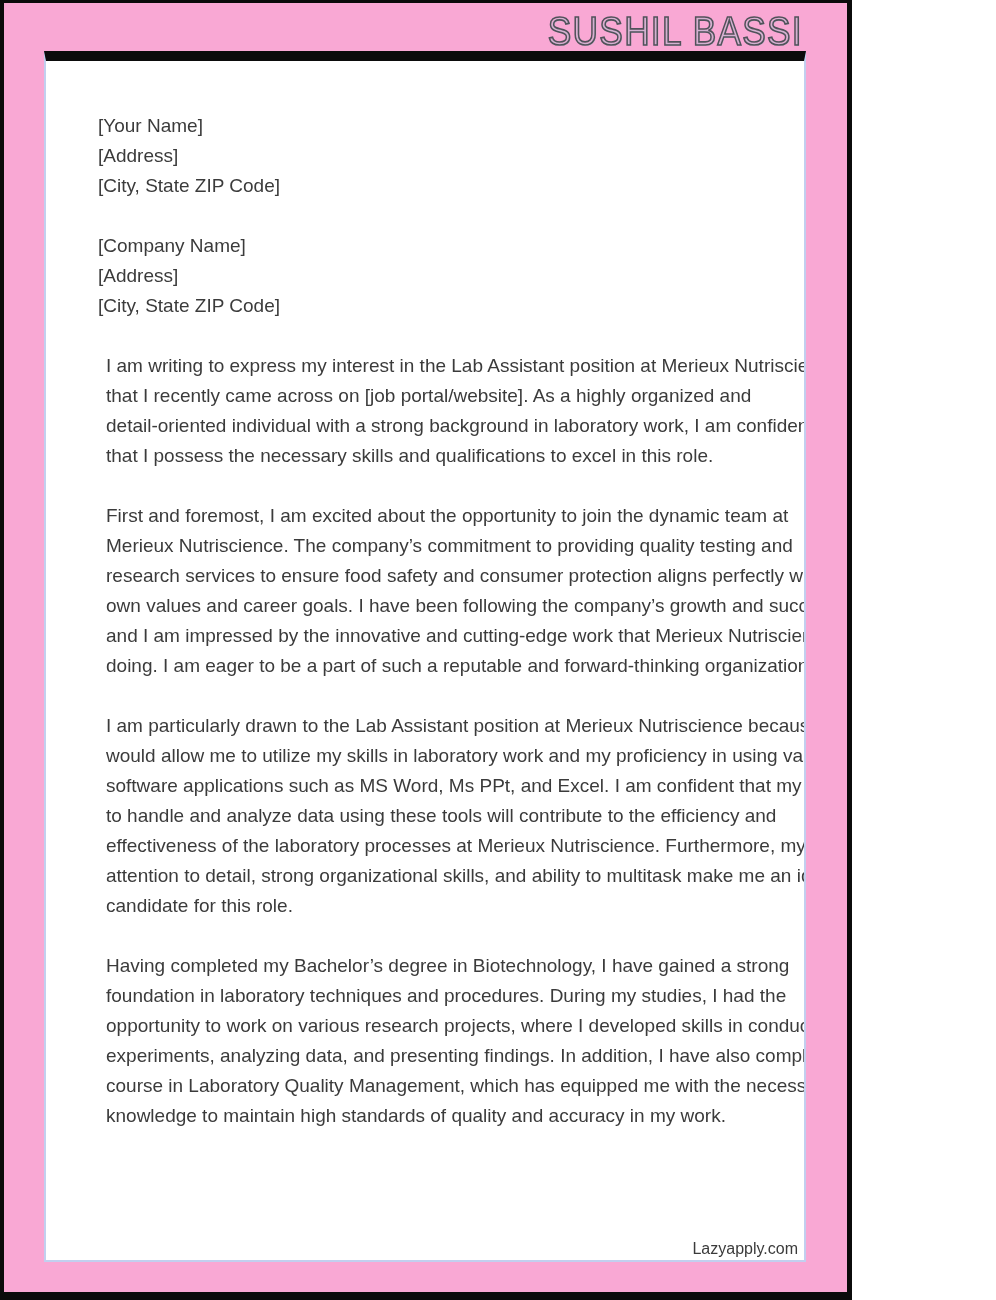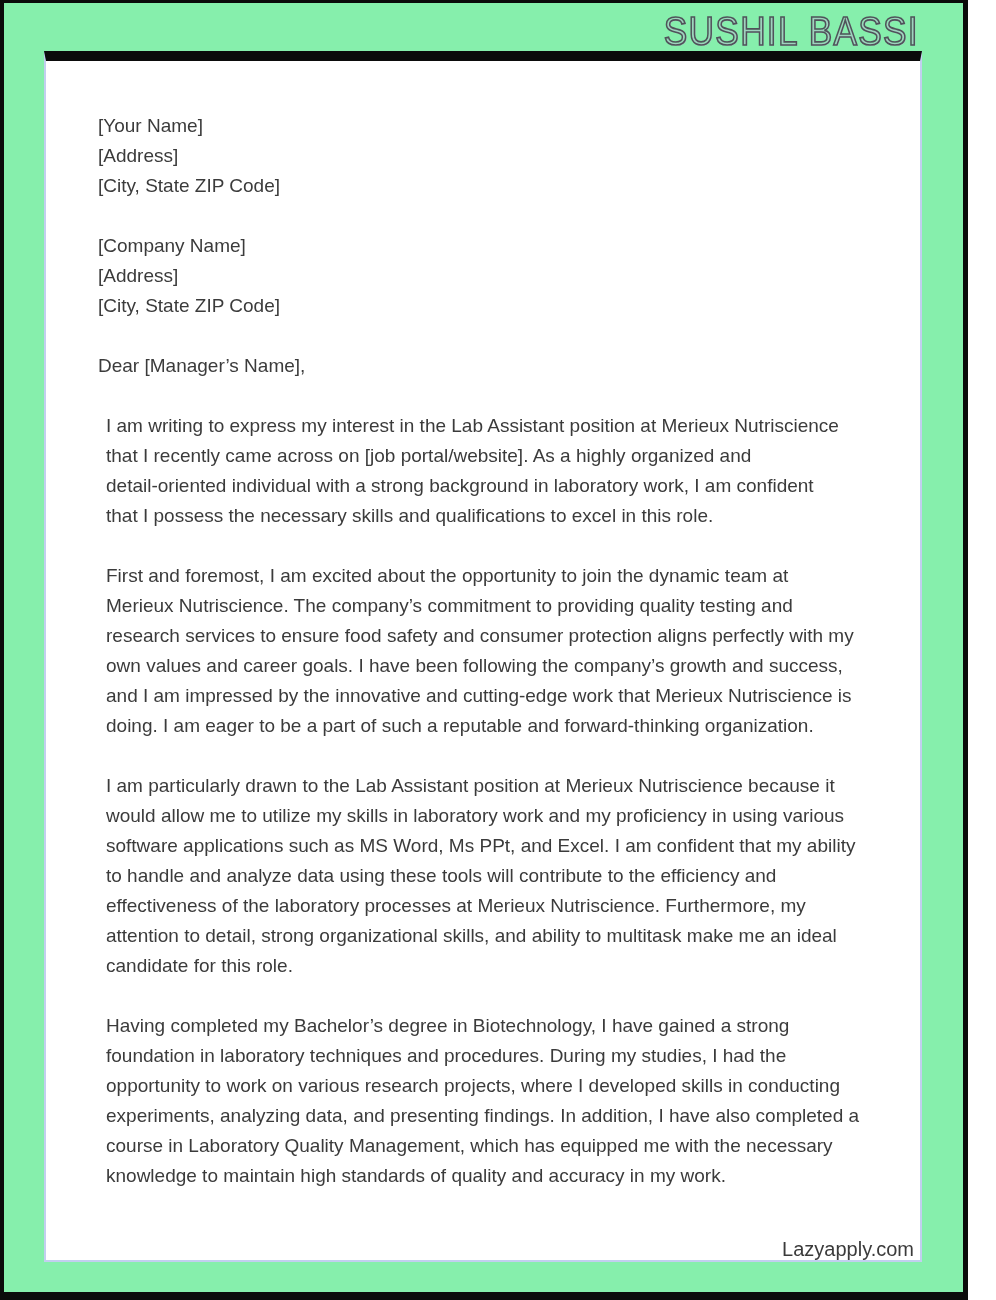--- a/index.html
+++ b/index.html
@@ -4,24 +4,24 @@
 <style>
   html, body {
     margin: 0;
     padding: 0;
     background: #ffffff;
     font-family: "Liberation Sans", sans-serif;
   }
 
   .frame {
     position: relative;
-    width: 968px;
+    width: 852px;
     height: 1300px;
     box-sizing: border-box;
-    background: #86efac;
+    background: #f9a8d4;
     border-style: solid;
     border-color: #0b0b0b;
     border-width: 3px 5px 8px 4px; 
     overflow: hidden;
   }
 
   
   .author-title {
     position: absolute;
     top: 6px;
@@ -70,21 +70,21 @@
   }
   .paragraph {
     margin: 0 0 30px 8px;
     white-space: pre;
   }
 
   .watermark {
     position: absolute;
     right: 6px;
     bottom: 1px;
-    font-size: 20px;
+    font-size: 16px;
     line-height: 20px;
     color: #3b3b3b;
     background: #ffffff;
   }
 </style>
 </head>
 <body>
 
 <div class="frame">
 
@@ -97,23 +97,20 @@
       <div class="line">[Address]</div>
       <div class="line">[City, State ZIP Code]</div>
     </div>
 
     <div class="block">
       <div class="line">[Company Name]</div>
       <div class="line">[Address]</div>
       <div class="line">[City, State ZIP Code]</div>
     </div>
 
-    <div class="block">
-      <div class="line">Dear [Manager’s Name],</div>
-    </div>
 
     <p class="paragraph">I am writing to express my interest in the Lab Assistant position at Merieux Nutriscience
 that I recently came across on [job portal/website]. As a highly organized and
 detail-oriented individual with a strong background in laboratory work, I am confident
 that I possess the necessary skills and qualifications to excel in this role.</p>
     <p class="paragraph">First and foremost, I am excited about the opportunity to join the dynamic team at
 Merieux Nutriscience. The company’s commitment to providing quality testing and
 research services to ensure food safety and consumer protection aligns perfectly with my
 own values and career goals. I have been following the company’s growth and success,
 and I am impressed by the innovative and cutting-edge work that Merieux Nutriscience is

